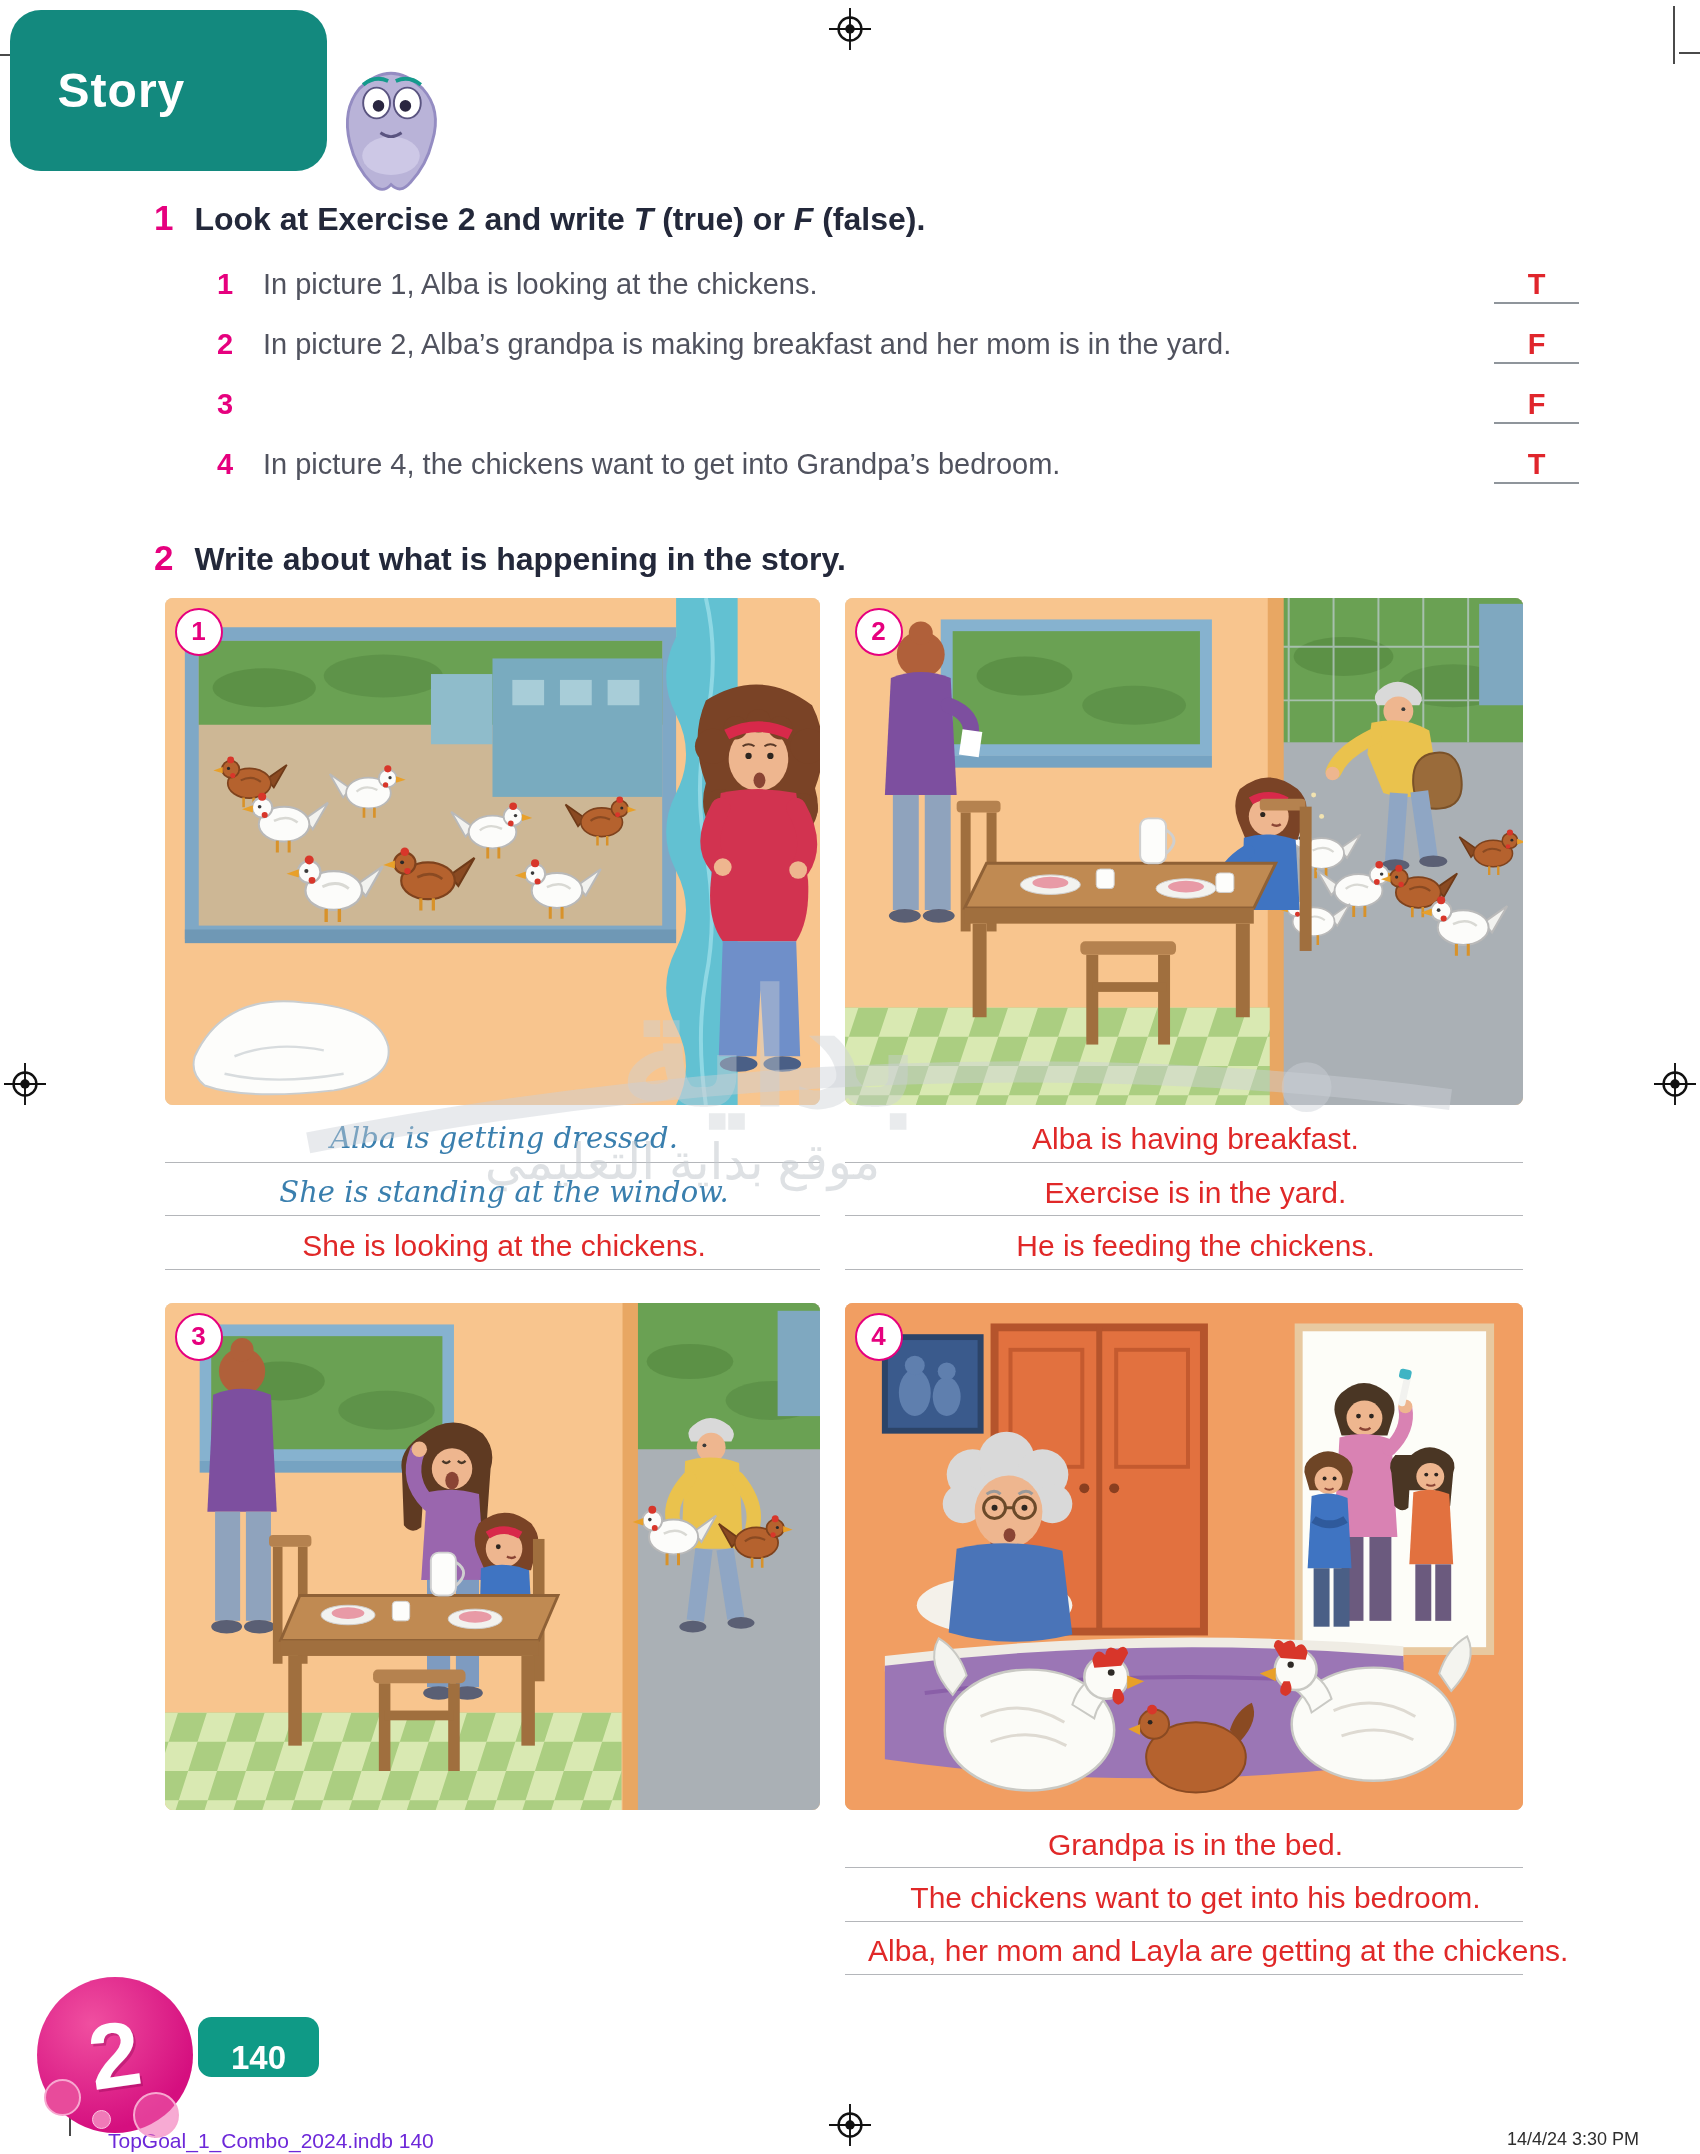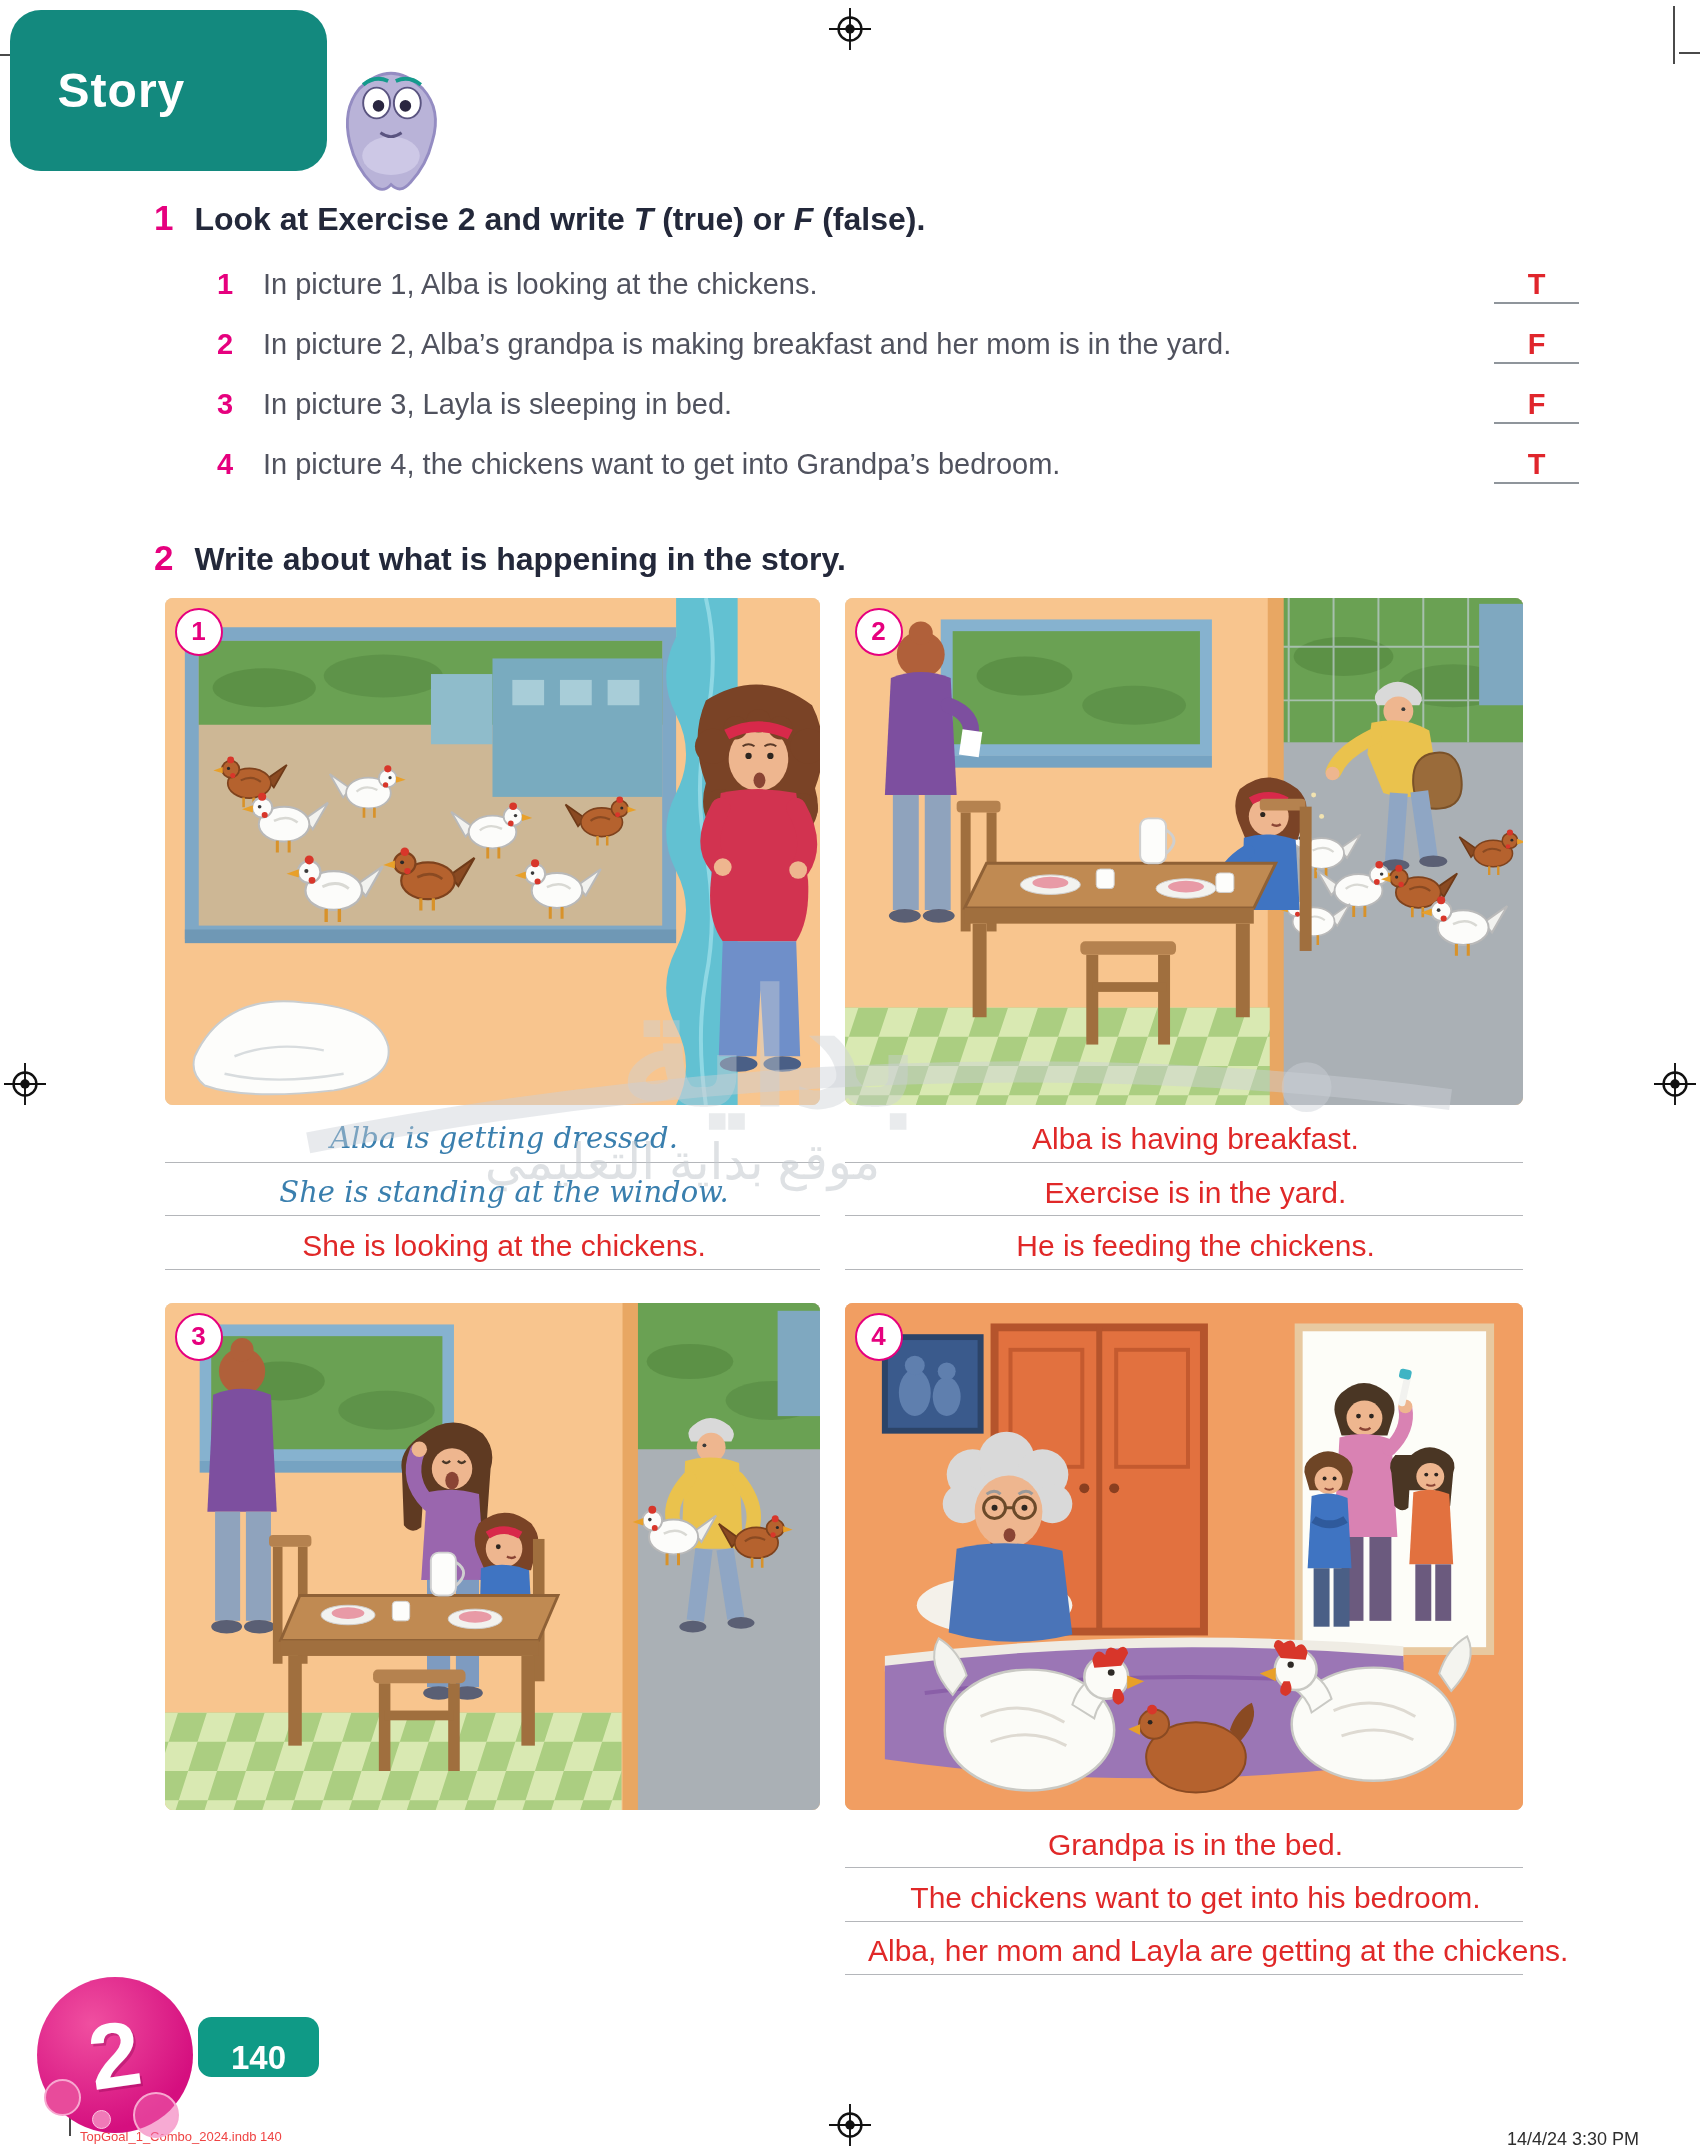--- a/index.html
+++ b/index.html
@@ -62,21 +62,21 @@
   .unit-circle{position:absolute;left:37px;top:1977px;width:156px;height:156px;border-radius:50%;
                background:radial-gradient(circle at 35% 30%, #f04fa0, #d50f7f 72%);display:flex;
                align-items:center;justify-content:center;z-index:2;}
   .unit-circle span{color:#fff;font-weight:800;font-size:92px;transform:rotate(-8deg);
                     text-shadow:1.9px 2.9px 0 rgba(140,0,80,.35);}
   .bubble{position:absolute;border-radius:50%;z-index:3;}
   .b1{left:44px;top:2079px;width:33px;height:33px;background:#e84b9b;border:2.9px solid #f7a8d0;}
   .b2{left:92px;top:2110px;width:17.3px;height:17.3px;background:#f07ab8;border:1.9px solid #fbc6e2;}
   .b3{left:133px;top:2092px;width:42px;height:42px;background:rgba(240,100,175,.55);border:2.9px solid #f7a8d0;}
 
-  .footer-left{position:absolute;left:80px;top:2129px;font-size:13px;color:#ef4444;}
+  .footer-left{position:absolute;left:108px;top:2129px;font-size:21px;color:#6d28d9;}
   .footer-right{position:absolute;right:61px;top:2129px;font-size:18px;color:#2e2e2e;}
 </style>
 </head>
 <body>
 
 <div class="page">
 
   <svg width="0" height="0" style="position:absolute" aria-hidden="true">
     <defs>
       <g id="ck-w">
@@ -160,21 +160,20 @@
         <span class="item-text">In picture 1, Alba is looking at the chickens.</span>
         <span class="tf-blank">T</span>
       </div>
       <div class="ex1-item">
         <span class="item-num">2</span>
         <span class="item-text">In picture 2, Alba’s grandpa is making breakfast and her mom is in the yard.</span>
         <span class="tf-blank">F</span>
       </div>
       <div class="ex1-item">
         <span class="item-num">3</span>
-        <span class="item-text">In picture 3, Layla is sleeping in bed.</span>
         <span class="tf-blank">F</span>
       </div>
       <div class="ex1-item">
         <span class="item-num">4</span>
         <span class="item-text">In picture 4, the chickens want to get into Grandpa’s bedroom.</span>
         <span class="tf-blank">T</span>
       </div>
     </div>
   </div>
 

